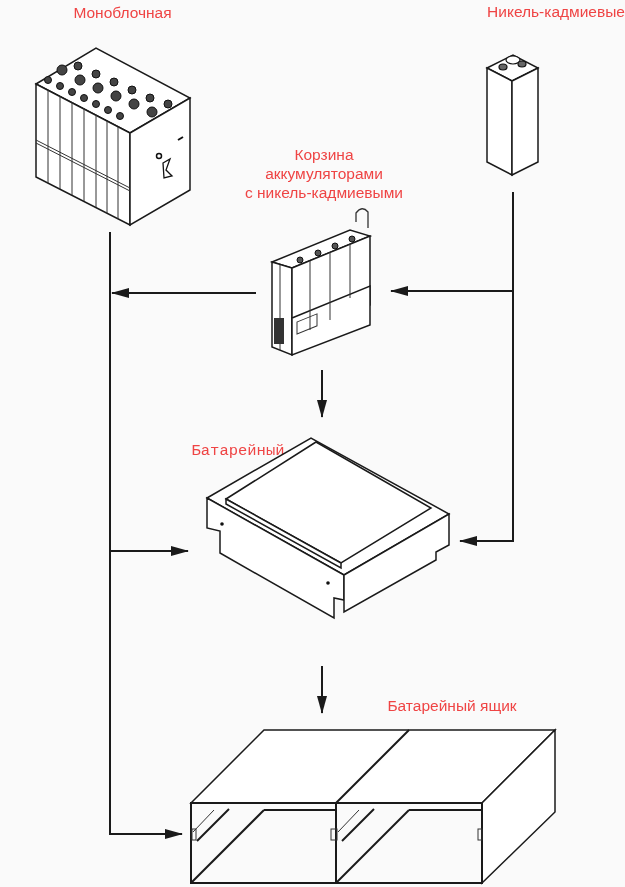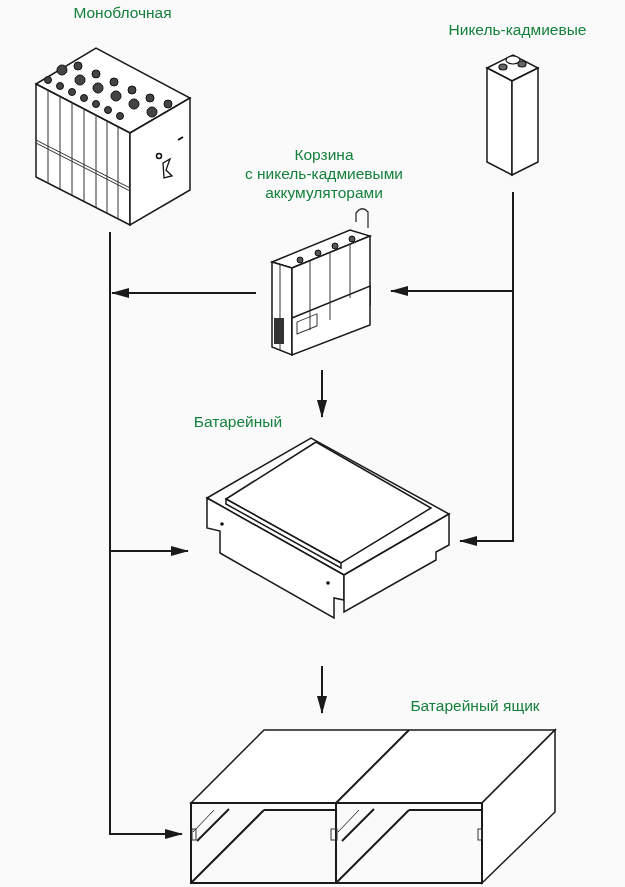--- a/index.html
+++ b/index.html
@@ -1,41 +1,41 @@
 <!DOCTYPE html>
 <html><head>
   <meta charset="utf-8">
   <style>
     html, body { margin: 0; padding: 0; background: #fafafa; }
     body { width: 625px; height: 887px; position: relative; overflow: hidden; font-family: "Liberation Sans", sans-serif; }
-    .label { position: absolute; font-size: 15.5px; color: #15803d; line-height: 19px; white-space: nowrap; text-align: center; }
+    .label { position: absolute; font-size: 15.5px; color: #ef4444; line-height: 19px; white-space: nowrap; text-align: center; }
     svg.canvas { position: absolute; left: 0; top: 0; }
     .stk { stroke: #1a1a1a; fill: none; stroke-width: 2; }
     .thin { stroke: #333; fill: none; stroke-width: 1; }
     .face { fill: #ffffff; stroke: #1a1a1a; stroke-width: 1.5; }
     .arrowline { stroke: #1a1a1a; stroke-width: 2; fill: none; }
   </style>
 </head>
 <body>
 
 <div class="label" style="left:10px; top:3px; width:225px;">
   <div>Моноблочная</div>
 </div>
-<div class="label" style="left:410px; top:20px; width:215px;">
+<div class="label" style="left:410px; top:2px; width:215px;text-align:right;">
   <div>Никель-кадмиевые</div>
 </div>
 <div class="label" style="left:224px; top:145px; width:200px;">
   <div>Корзина</div>
+  <div>аккумуляторами</div>
   <div>с никель-кадмиевыми</div>
-  <div>аккумуляторами</div>
 </div>
-<div class="label" style="left:178px; top:412px; width:120px;">
+<div class="label" style="left:178px; top:442px; width:120px;font-family:Liberation Mono, monospace;">
   <div>Батарейный</div>
 </div>
-<div class="label" style="left:395px; top:696px; width:160px;">
+<div class="label" style="left:372px; top:696px; width:160px;">
   <div>Батарейный ящик</div>
 </div>
 
 <svg class="canvas" width="625" height="887" viewBox="0 0 625 887">
   <defs>
     <marker id="ah" markerWidth="10" markerHeight="8" refX="9" refY="4" orient="auto" markerUnits="userSpaceOnUse">
       <path d="M0,0 L10,4 L0,8 Z" fill="#1a1a1a"></path>
     </marker>
     <marker id="ahl" markerWidth="18" markerHeight="10" refX="17" refY="5" orient="auto" markerUnits="userSpaceOnUse">
       <path d="M0,0 L18,5 L0,10 Z" fill="#1a1a1a"></path>

